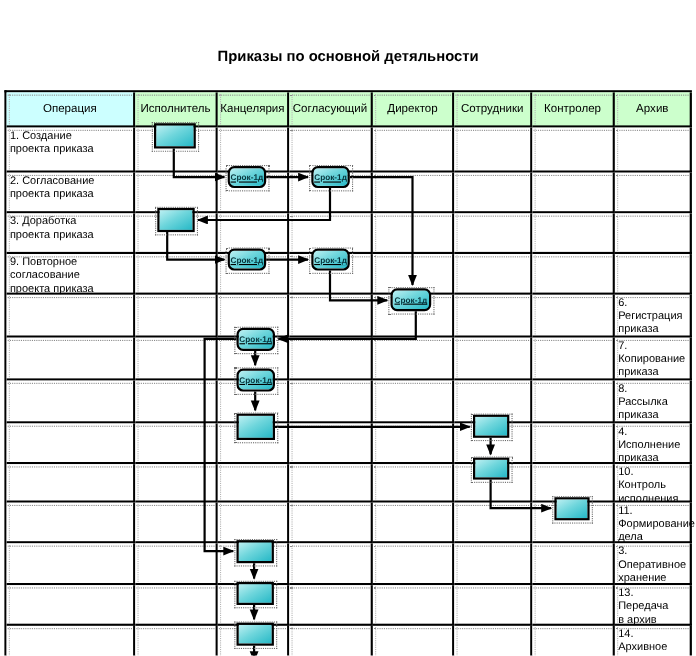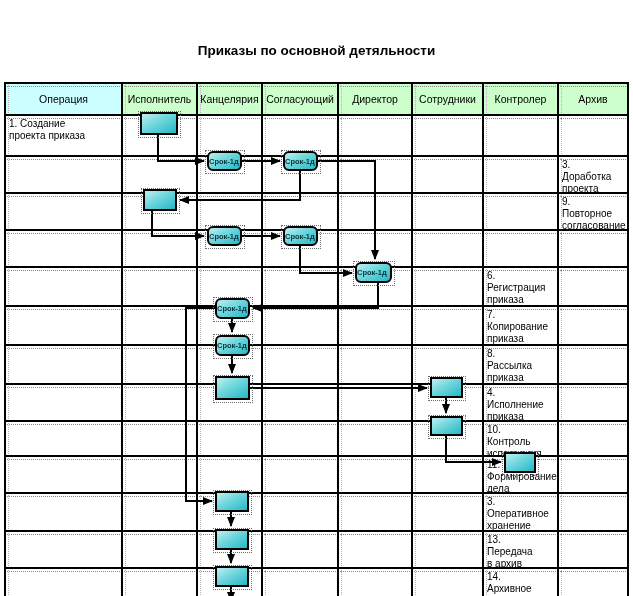--- a/index.html
+++ b/index.html
@@ -23,21 +23,21 @@
   .cell::before{content:"";position:absolute;left:1px;right:1px;top:2px;
         border-top:1px dotted var(--c-dotted);pointer-events:none;}
   .cell::after{content:"";position:absolute;top:1px;bottom:1px;left:2px;
         border-left:1px dotted #b5b5b5;pointer-events:none;}
   .hcell{display:flex;align-items:center;justify-content:center;
         background:var(--c-header);font-size:10.5px;}
   .hcell.first{background:var(--c-header-first);}
   .rlabel{display:block;font-size:10px;line-height:12px;padding:2px 20px 0 3px;}
   .shape{position:absolute;box-sizing:border-box;border:2px solid var(--c-border);
         background:linear-gradient(150deg,var(--c-shape-a) 0%,#6fd6dc 45%,var(--c-shape-b) 100%);
-        display:flex;align-items:center;justify-content:flex-start;}
+        display:flex;align-items:center;justify-content:center;text-decoration:underline;}
   .shape.rounded{border-radius:6px;}
   .shape::after{content:"";position:absolute;left:-4px;top:-3px;right:-5px;bottom:-5px;
         border:1px dotted #6b6b6b;pointer-events:none;}
   .shape .lbl{font-size:7.5px;font-weight:bold;color:#06343c;white-space:nowrap;}
   svg.connectors{position:absolute;left:0;top:0;pointer-events:none;}
   svg.connectors polyline{fill:none;stroke:var(--c-border);stroke-width:2;}
 </style>
 </head>
 <body>
 
@@ -72,20 +72,23 @@
       <div class="cell">
         <span class="rlabel">1. Создание проекта приказа</span>
       </div>
       <div class="cell"></div>
       <div class="cell"></div>
       <div class="cell"></div>
       <div class="cell"></div>
       <div class="cell"></div>
       <div class="cell"></div>
       <div class="cell"></div>
+      <div class="cell">
+        <span class="rlabel">2. Согласование проекта приказа</span>
+      </div>
       <div class="cell"></div>
       <div class="cell"></div>
       <div class="cell"></div>
       <div class="cell"></div>
       <div class="cell"></div>
       <div class="cell"></div>
       <div class="cell"></div>
       <div class="cell">
         <span class="rlabel">3. Доработка проекта приказа</span>
       </div>

